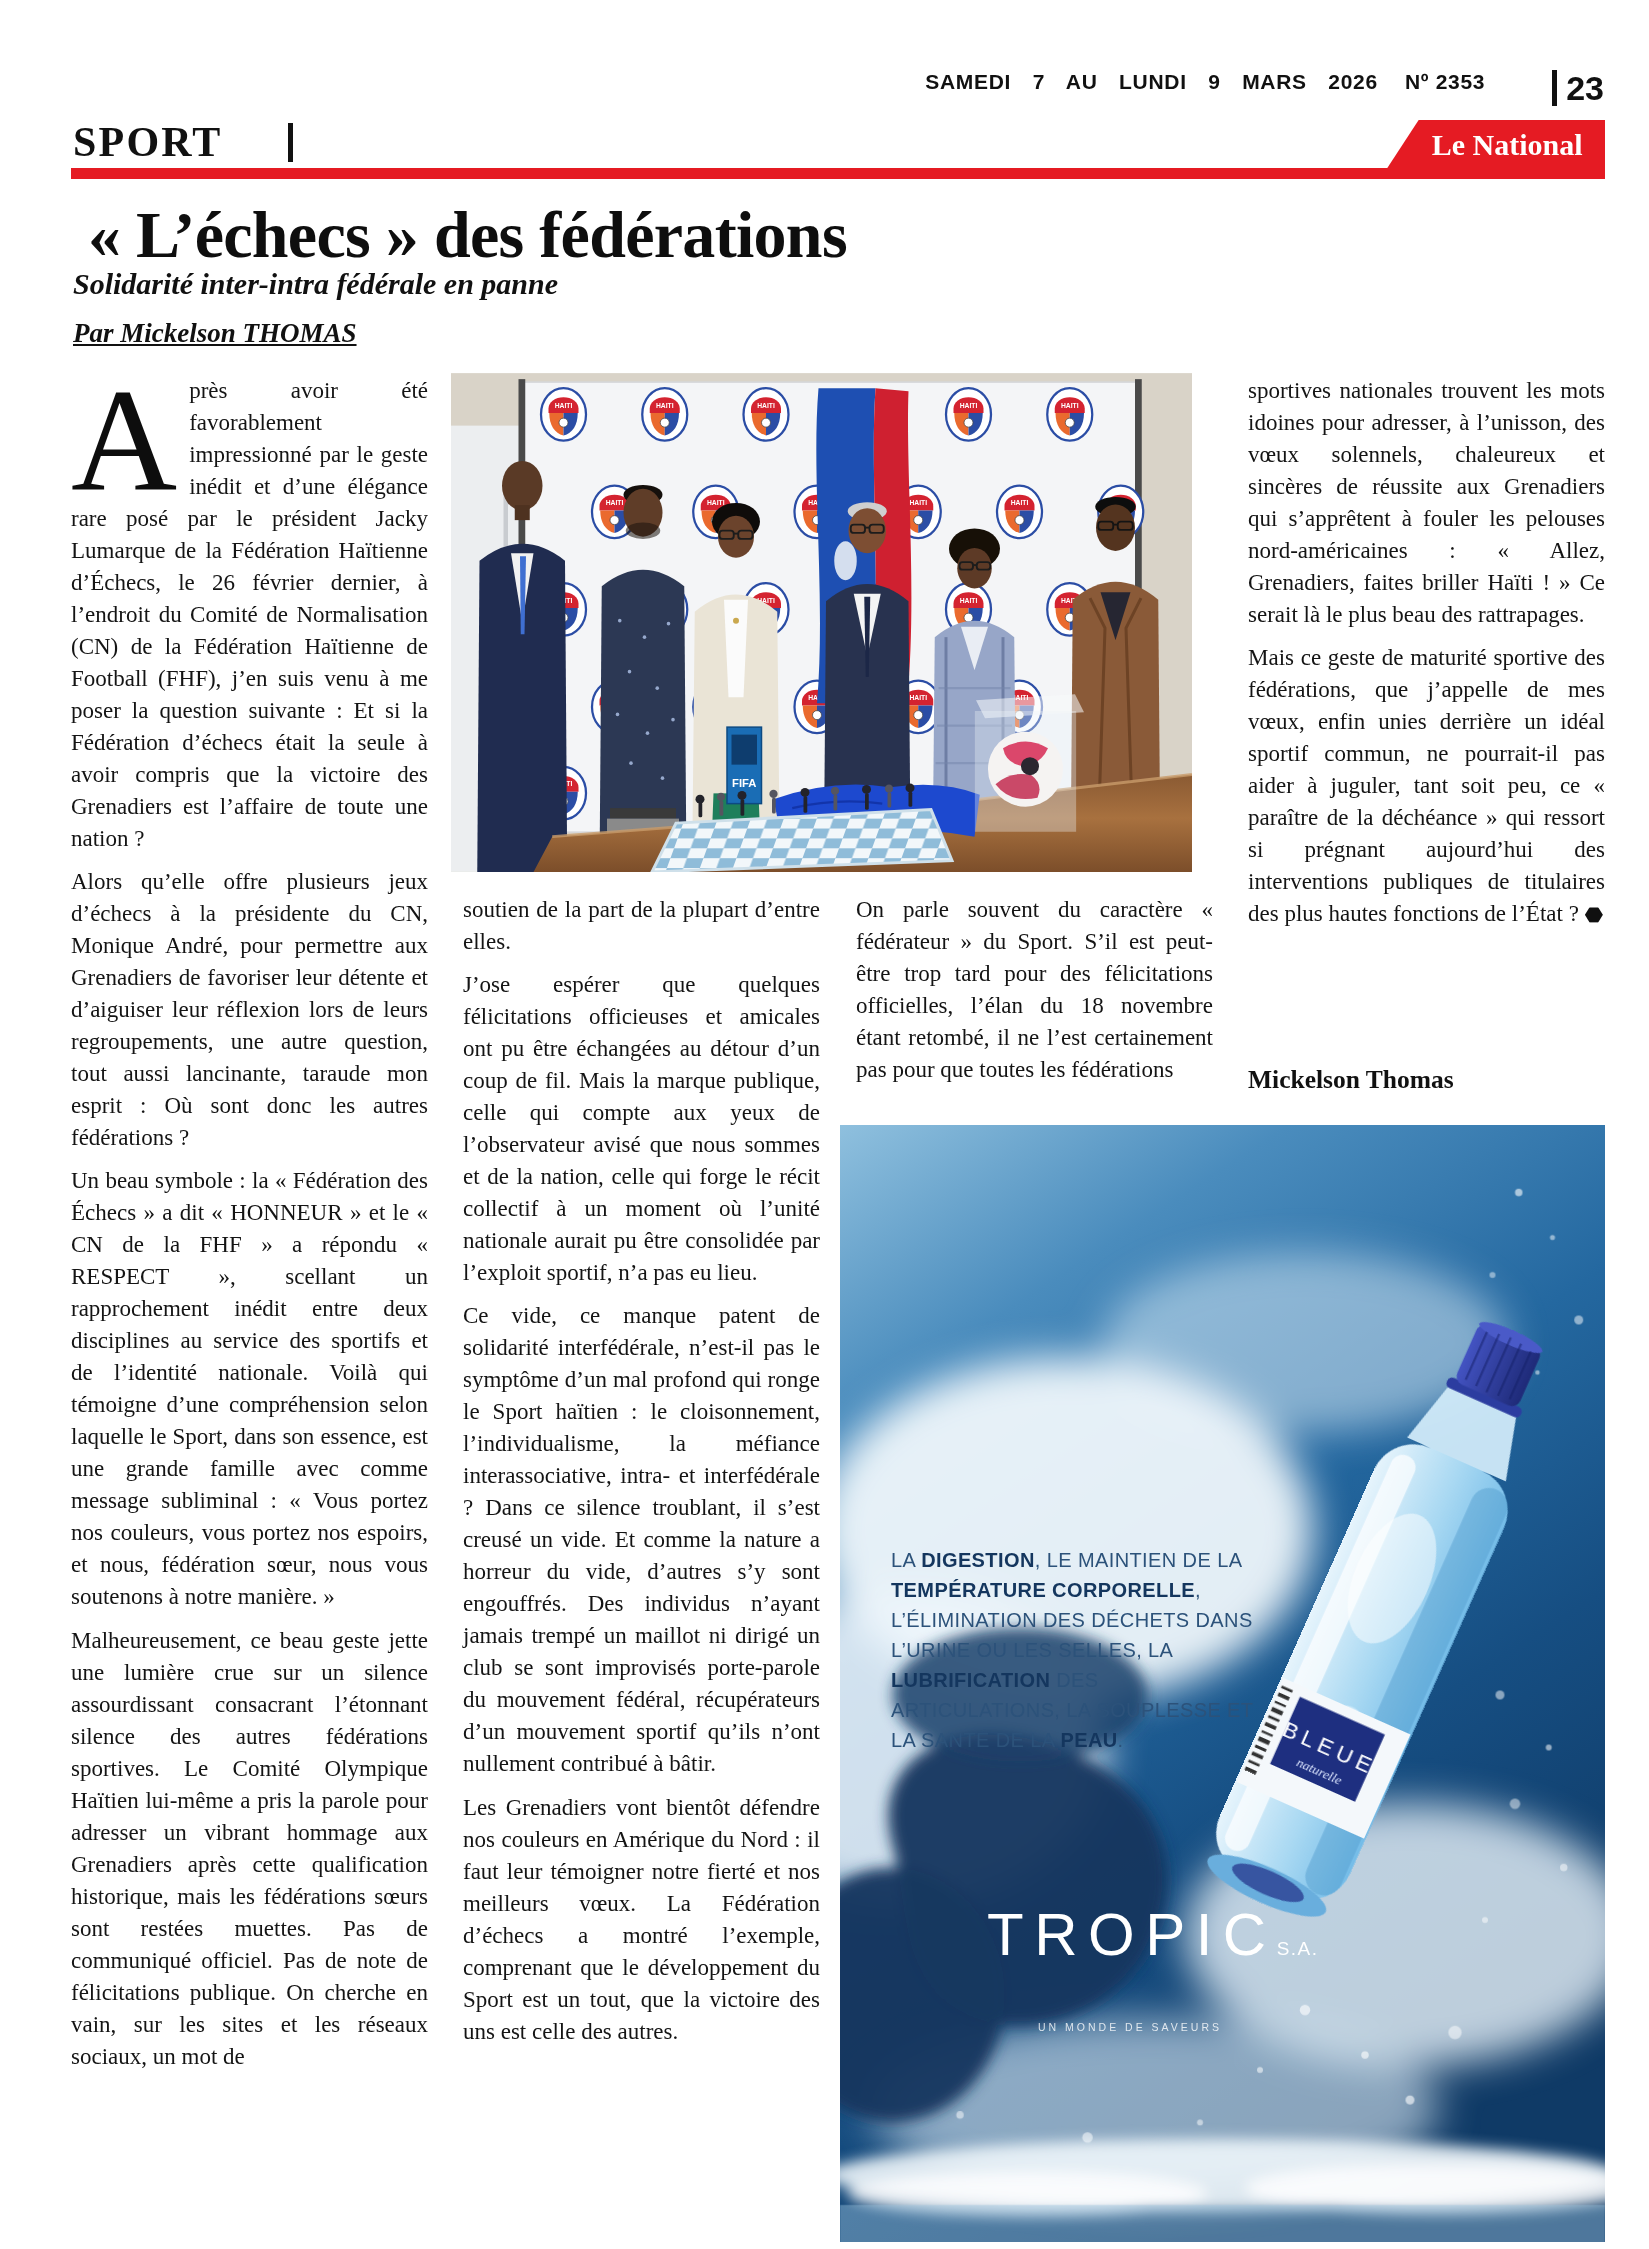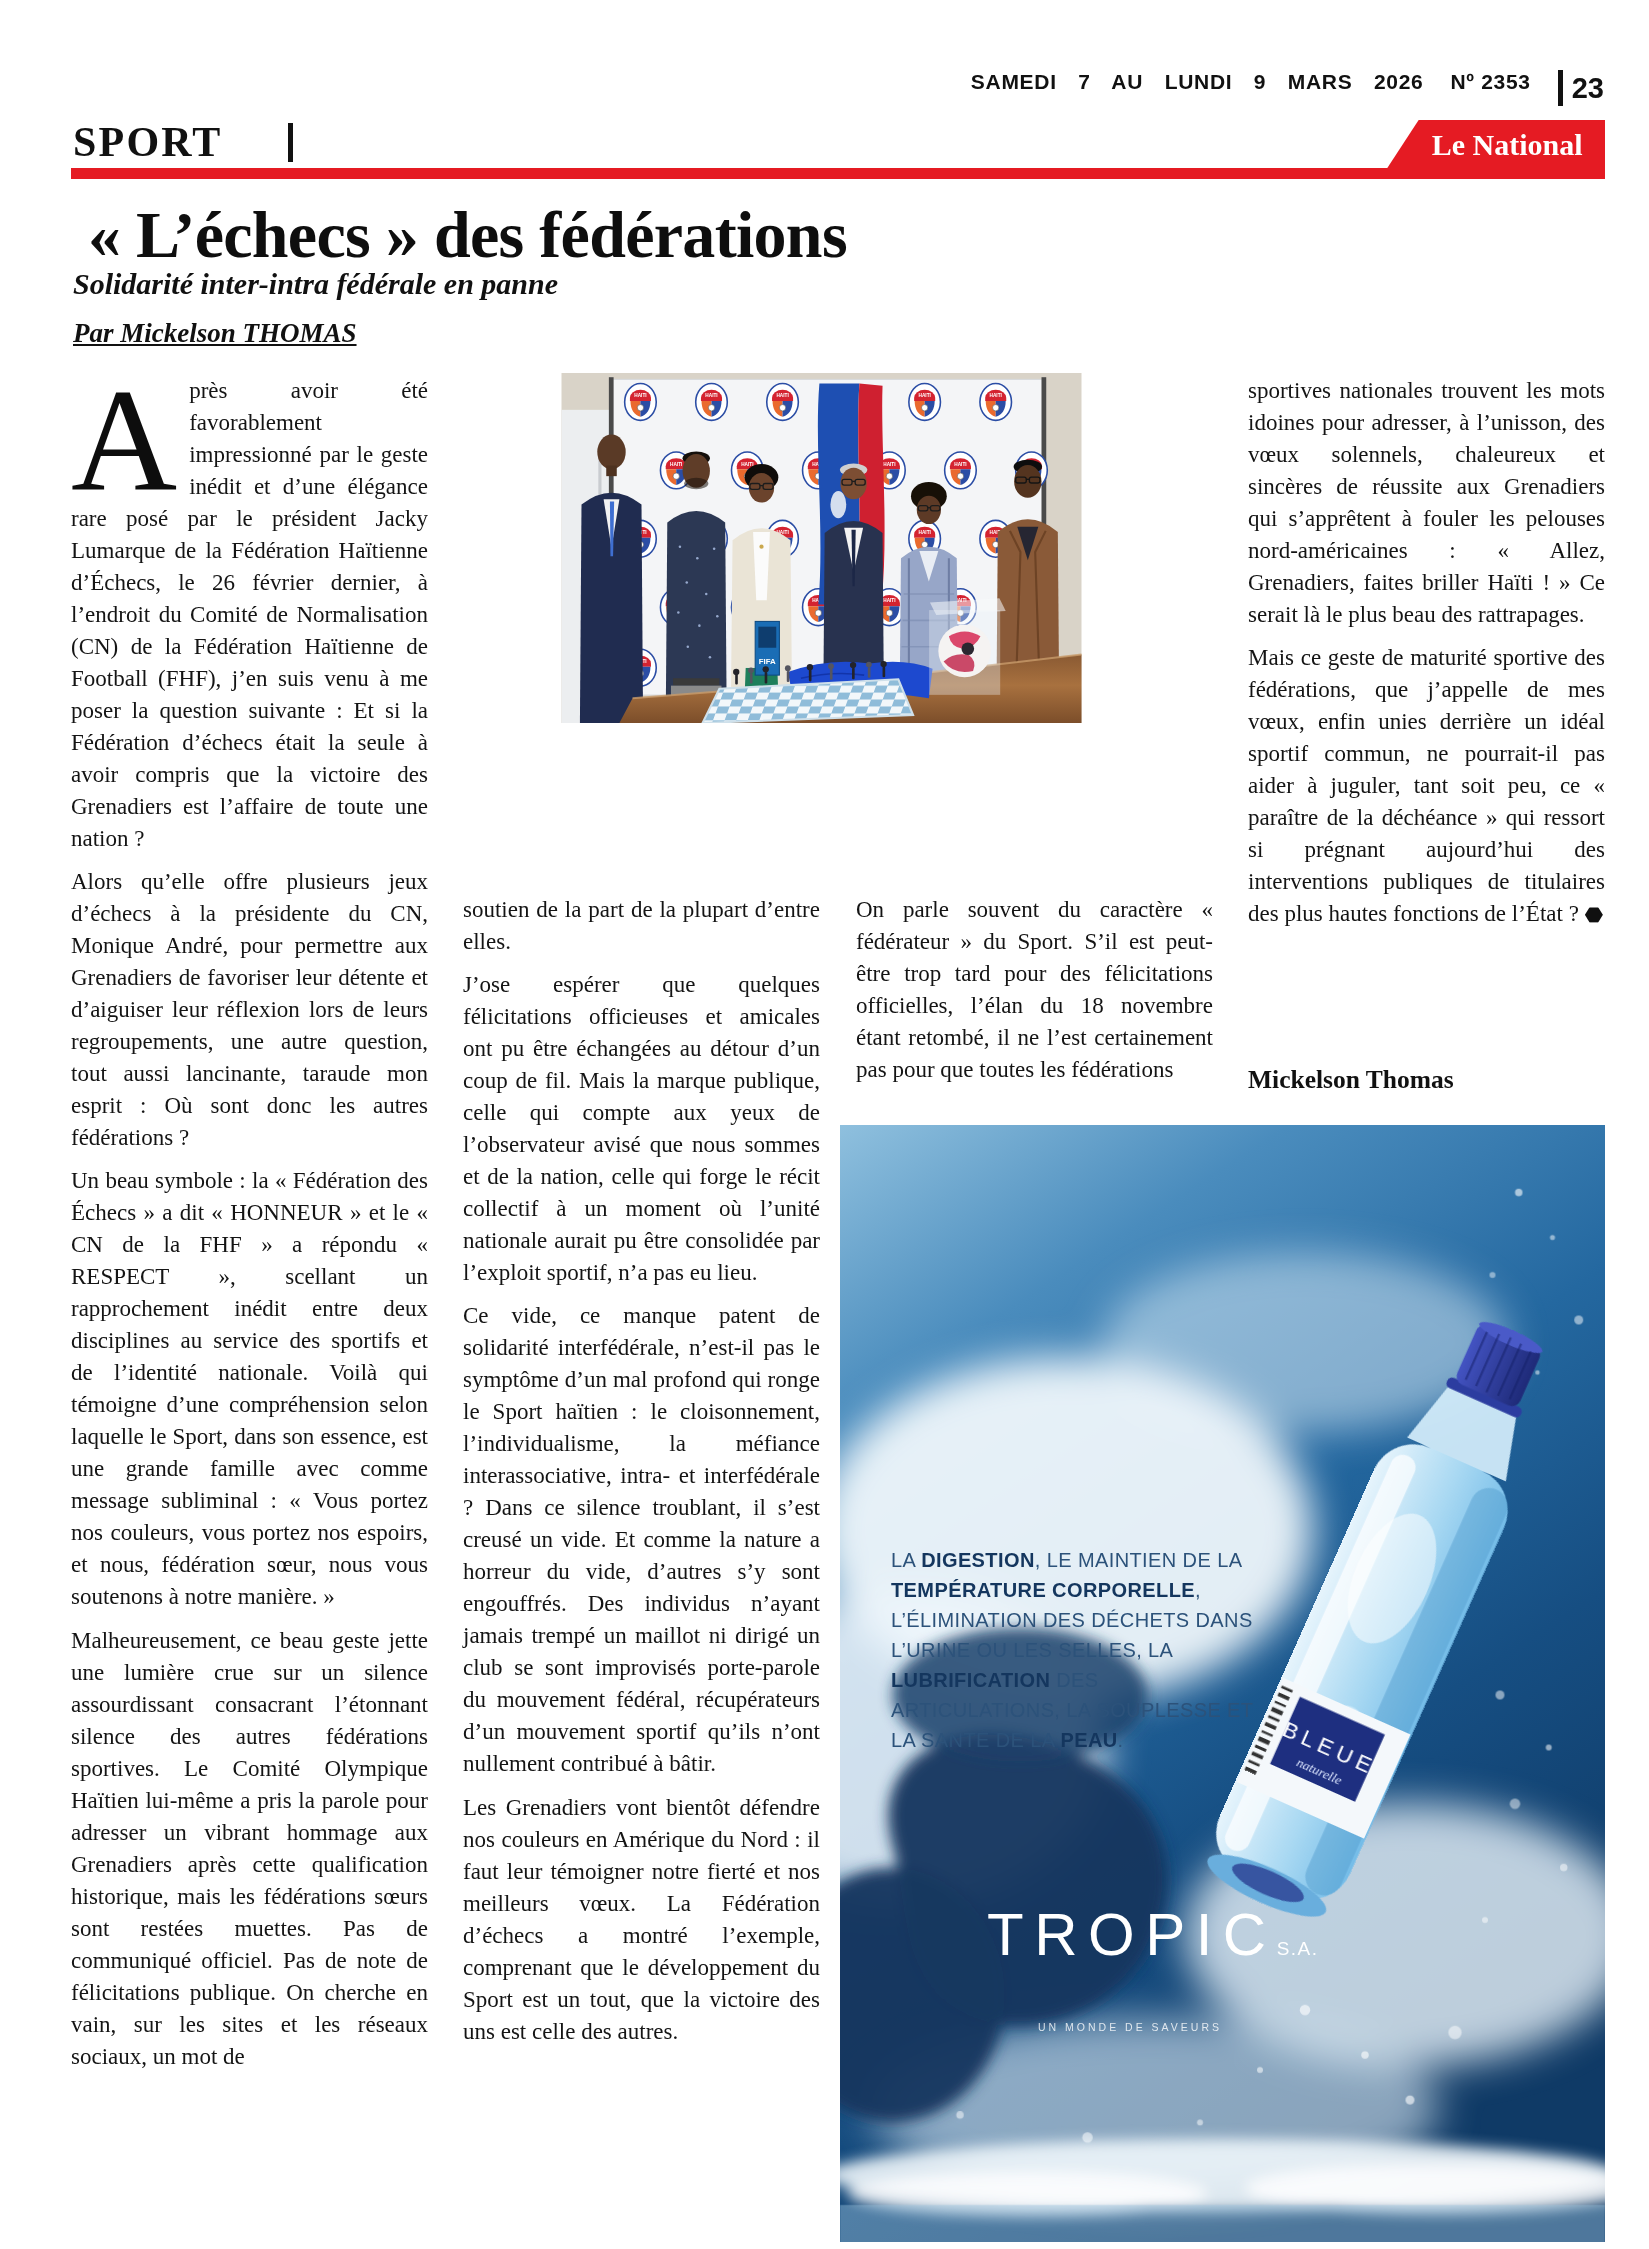--- a/index.html
+++ b/index.html
@@ -4,42 +4,42 @@
 <style>
   html,body{margin:0;padding:0;background:#9a9a9a;}
   #page{position:relative;width:1650px;height:2250px;background:#ffffff;overflow:hidden;
         font-family:"Liberation Serif",serif;color:#161616;}
 
   
   .mast-date{position:absolute;top:70px;right:46px;display:flex;gap:27px;
              font-family:"Liberation Sans",sans-serif;font-weight:700;color:#111;}
   .mast-date .dl{font-size:21px;letter-spacing:0.7px;word-spacing:15px;}
   .mast-date .iss{font-size:21px;letter-spacing:0.7px;}
-  .pagebox{border-left:5.2px solid #111;padding-left:9px;font-size:29px;line-height:36px;}
+  .pagebox{border-left:5.2px solid #111;padding-left:9px;font-size:34px;line-height:36px;margin-left:40px;}
   .brand-badge{position:absolute;top:120px;right:45px;background:#e51b23;color:#fff;
                font:700 30px "Liberation Serif",serif;padding:7.5px 22.5px 9px 46px;
                clip-path:polygon(33px 0,100% 0,100% 100%,0 100%);}
   .section{position:absolute;left:73px;top:118px;font:700 42px "Liberation Serif",serif;letter-spacing:2.2px;color:#111;}
   .section-bar{position:absolute;left:288px;top:123px;width:4.5px;height:39px;background:#111;}
   .red-rule{position:absolute;left:71px;right:45px;top:168px;height:11.2px;background:#e51b23;}
 
   .headline{position:absolute;left:72px;top:184px;font:700 66px/1.05 "Liberation Serif",serif;color:#0e0e0e;letter-spacing:-0.7px;}
   .subhead{position:absolute;left:73px;top:267px;font:italic 700 30px "Liberation Serif",serif;color:#111;}
   .byline{position:absolute;left:73px;top:318px;font:italic 700 27px "Liberation Serif",serif;color:#111;text-decoration:underline;}
 
   
   .col{position:absolute;width:357px;font-size:23px;line-height:32px;text-align:justify;color:#141414;}
   .col p{margin:0 0 11.2px 0;}
   .dropcap{float:left;font:400 147px/118px "Liberation Serif",serif;color:#0d0d0d;margin:6px 12px 0 0;}
   .endmark{display:inline-block;width:18px;height:15.7px;background:#101010;margin-left:6px;
            clip-path:polygon(27% 0,73% 0,100% 50%,73% 100%,27% 100%,0 50%);transform:translateY(1.5px);}
   .signature{position:absolute;left:1248px;top:1065px;font:700 25.5px "Liberation Serif",serif;color:#111;}
 
   
-  .photo{position:absolute;left:451px;top:373px;width:741px;height:350px;}
+  .photo{position:absolute;left:451px;top:373px;width:741px;height:499px;}
   .photo svg{display:block;width:100%;height:100%;}
 
   
   .ad{position:absolute;left:840px;top:1125px;width:765px;height:1117px;overflow:hidden;}
   .ad svg{position:absolute;inset:0;display:block;}
   .ad-copy{position:absolute;width:367px;font-family:"Liberation Sans",sans-serif;
            font-size:20px;line-height:30px;letter-spacing:0.4px;color:#2c527a;font-weight:400;}
   .ad-copy .seg-b{font-weight:700;color:#14365e;}
   .ad-head{left:51px;top:264px;}
   .ad-body{left:51px;top:420px;}

